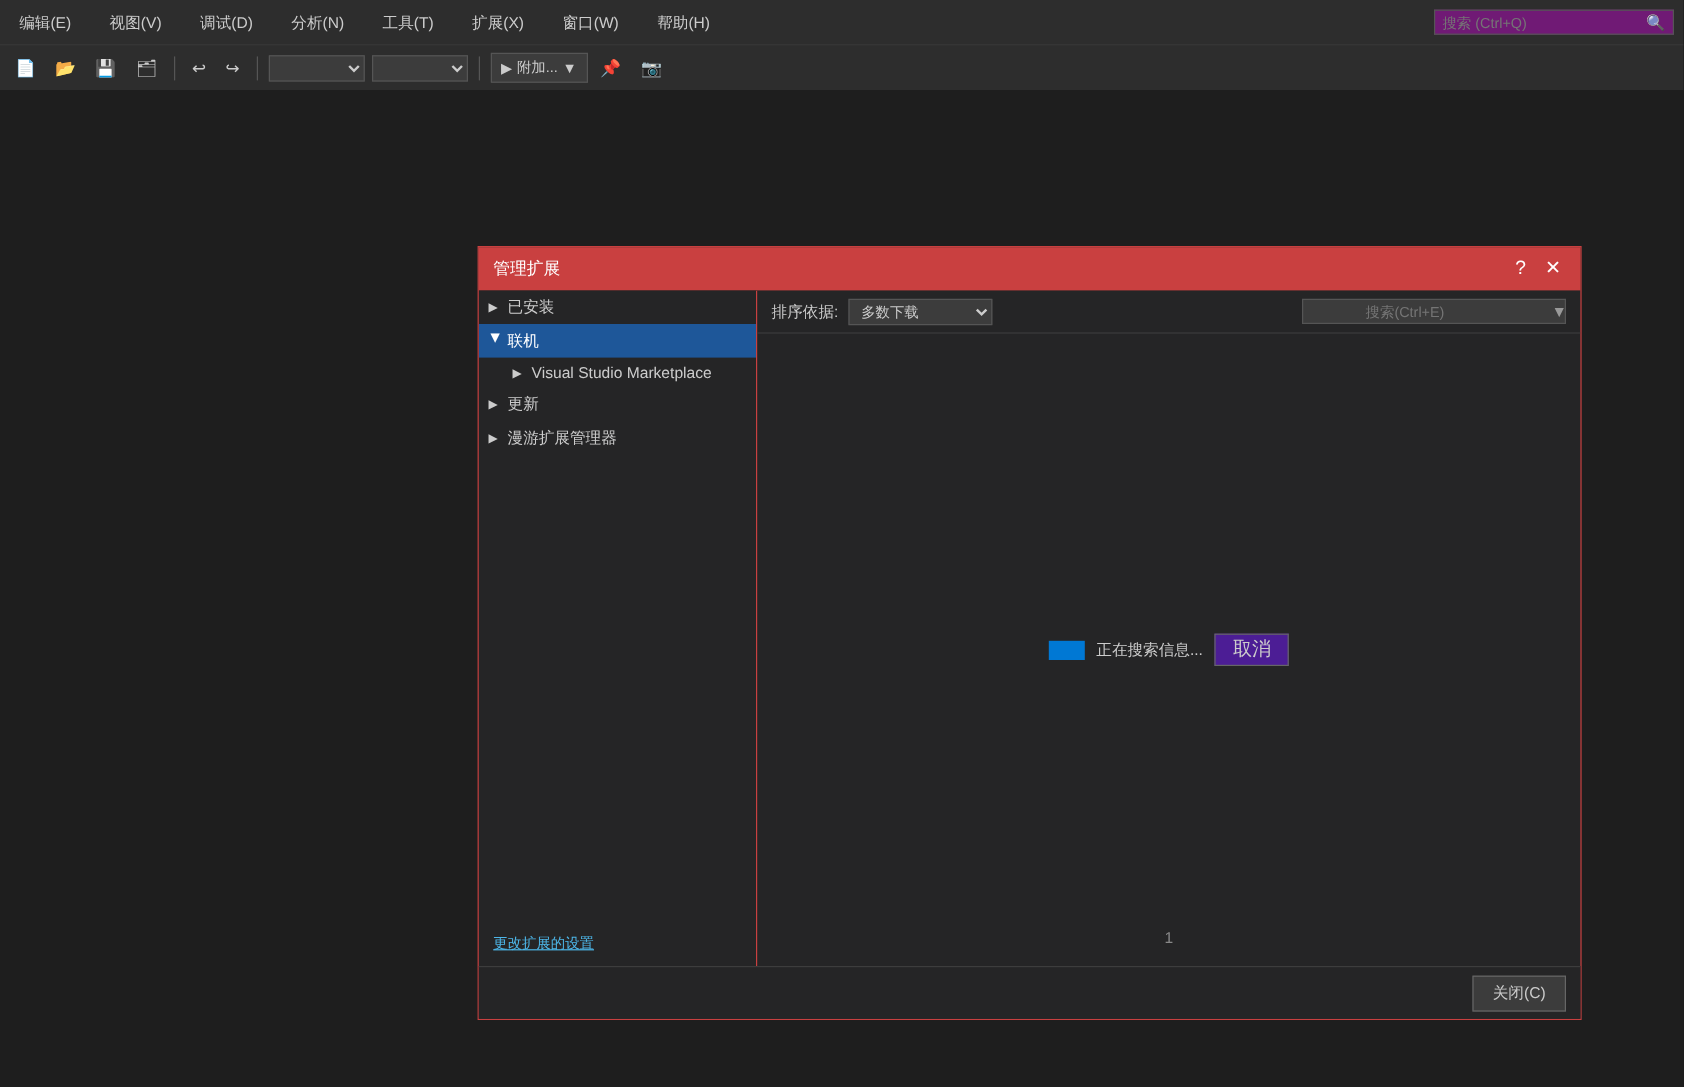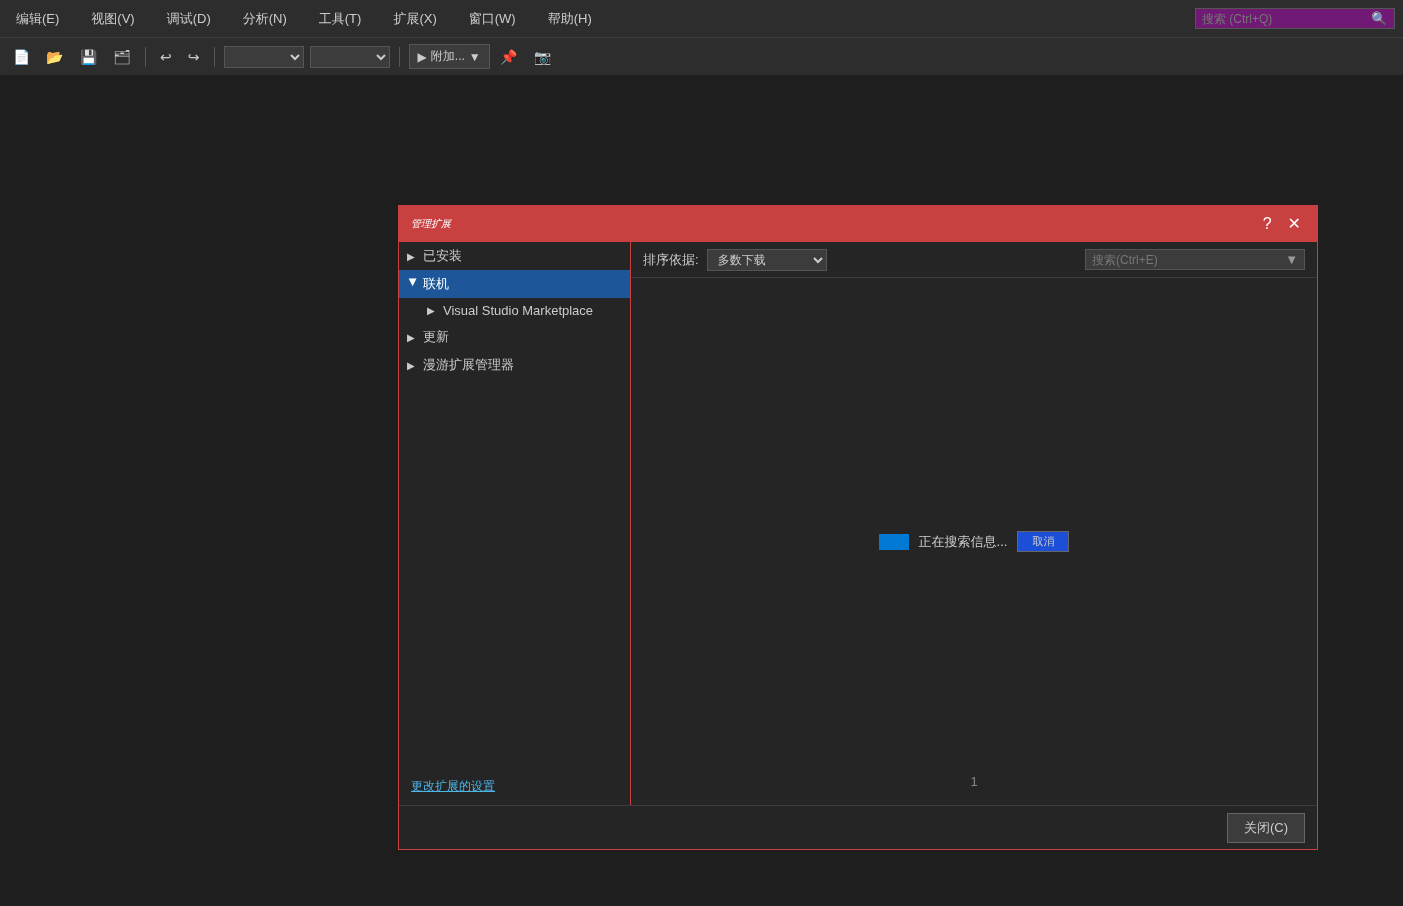--- a/index.html
+++ b/index.html
@@ -120,23 +120,22 @@
       height: 36px;
       background: #c94040;
       display: flex;
       align-items: center;
       justify-content: space-between;
       padding: 0 12px;
       flex-shrink: 0;
     }
     .dialog-title {
       color: #ffffff;
-      font-size: 10px;
+      font-size: 14px;
       font-weight: normal;
-      font-style: italic;
     }
     .dialog-titlebar-btns {
       display: flex;
       gap: 8px;
       align-items: center;
     }
     .dialog-titlebar-btn {
       color: #ffffff;
       cursor: pointer;
       font-size: 16px;
@@ -238,26 +237,26 @@
     .loading-bar {
       width: 30px;
       height: 16px;
       background: #0078d4;
     }
     .loading-text {
       color: #cccccc;
       font-size: 13px;
     }
     .cancel-btn {
-      background: #1d4ed8;
+      background: #4c1d95;
       border: 1px solid #666;
       color: #cccccc;
       padding: 2px 14px;
       cursor: pointer;
-      font-size: 11px;
+      font-size: 16px;
     }
 
     
     .page-number {
       position: absolute;
       bottom: 16px;
       left: 50%;
       transform: translateX(-50%);
       color: #888;
       font-size: 13px;
@@ -380,21 +379,21 @@
 
       <div class="right-panel">
 
         <div class="top-controls">
           <span class="sort-label">排序依据:</span>
           <select class="sort-select">
             <option>多数下载</option>
           </select>
           <div style="flex:1"></div>
           <div style="display:flex;align-items:center;background:#3c3c3c;border:1px solid #555;padding:2px 6px;width:220px;">
-            <input style="background: transparent; border: none; outline: none; color: #fca5a5; font-size: 12px; flex: 1 1 0%;" placeholder="搜索(Ctrl+E)">
+            <input style="background: transparent; border: none; outline: none; color: #fca5a5; font-size: 12px; flex: 1 1 0%; margin-left: 46px;" placeholder="搜索(Ctrl+E)">
             <span style="color:#999;cursor:pointer;">▼</span>
           </div>
         </div>
 
         <div class="content-area">
           <div class="loading-container">
             <div class="loading-bar"></div>
             <span class="loading-text">正在搜索信息...</span>
             <button class="cancel-btn">取消</button>
           </div>

